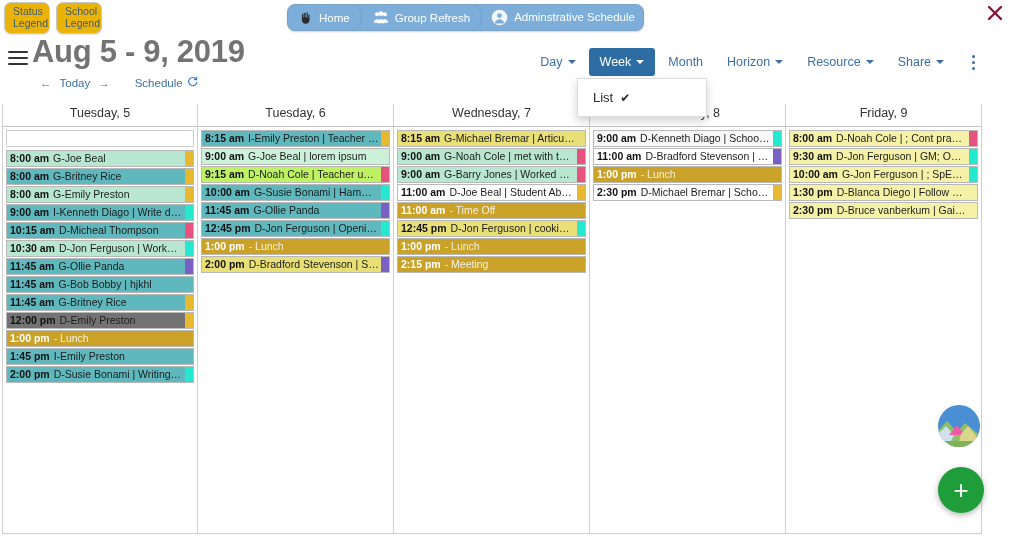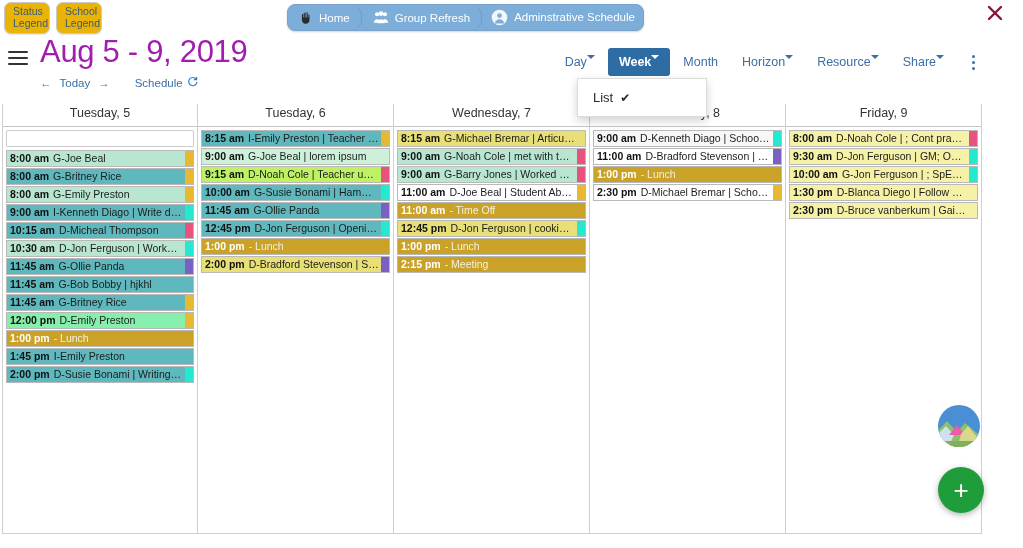--- a/index.html
+++ b/index.html
@@ -79,24 +79,24 @@
     height: 64px;
   }
   .hamburger {
     position: absolute; left: 8px; top: 9px;
     width: 20px; cursor: pointer;
   }
   .hamburger span {
     display: block; height: 2px; background: #333; margin: 4px 0; border-radius: 1px;
   }
   .title {
-    position: absolute; left: 40px; top: -4px;
+    position: absolute; left: 32px; top: -4px;
     font-size: 31px;
-    font-weight: 400;
-    color: #a21caf;
+    font-weight: 700;
+    color: #737373;
     letter-spacing: -0.3px;
     white-space: nowrap;
   }
   .subnav {
     position: absolute; left: 40px; top: 38px;
     display: flex; align-items: center; gap: 8px;
     font-size: 11.5px; color: #3c6fa6;
   }
   .subnav .arrow, .subnav .lnk { cursor: pointer; }
   .subnav .lnk { display: inline-flex; align-items: center; gap: 4px; }
@@ -106,24 +106,24 @@
     position: absolute;
     right: 40px; top: 10px;
     display: flex; align-items: center; gap: 2px;
   }
   .vbtn {
     font-size: 12.5px;
     color: #3c6fa6;
     padding: 7px 11px;
     border-radius: 3px;
     cursor: pointer;
-    display: inline-flex; 
+    display: inline-flex; align-items: center; gap: 5px;
     white-space: nowrap;
   }
-  .vbtn.active { background: #2e6da4; color: #fff; font-weight: bold; }
+  .vbtn.active { background: #2e6da4; color: #fff; }
   .caret {
     width: 0; height: 0;
     border-left: 4px solid transparent;
     border-right: 4px solid transparent;
     border-top: 4px solid currentColor;
     display: inline-block;
   }
   .kebab {
     width: 20px; padding: 5px 0;
     display: flex; flex-direction: column; align-items: center; gap: 3px;
@@ -378,21 +378,21 @@
         <div class="event" style="background: rgb(95, 184, 189);">
           <span class="time">11:45 am</span>
           <span class="txt">G-Bob Bobby | hjkhl</span>
           <span class="strip" style="background: rgb(95, 184, 189);"></span>
         </div>
         <div class="event" style="background: rgb(95, 184, 189);">
           <span class="time">11:45 am</span>
           <span class="txt">G-Britney Rice</span>
           <span class="strip" style="background: rgb(232, 184, 48);"></span>
         </div>
-        <div class="event" style="background: #86efac;">
+        <div class="event" style="background: #737373;">
           <span class="time">12:00 pm</span>
           <span class="txt">D-Emily Preston</span>
           <span class="strip" style="background: rgb(232, 184, 48);"></span>
         </div>
         <div class="event block" style="background: rgb(201, 162, 39);">
           <span class="time">1:00 pm</span>
           <span class="txt">- Lunch</span>
         </div>
         <div class="event" style="background: rgb(95, 184, 189);">
           <span class="time">1:45 pm</span>

